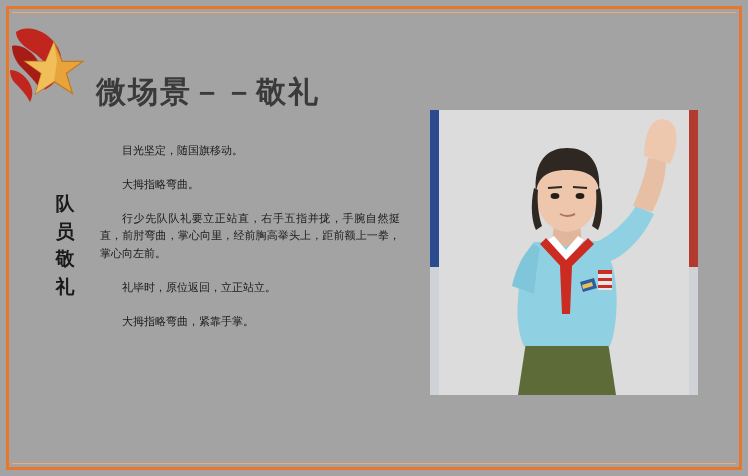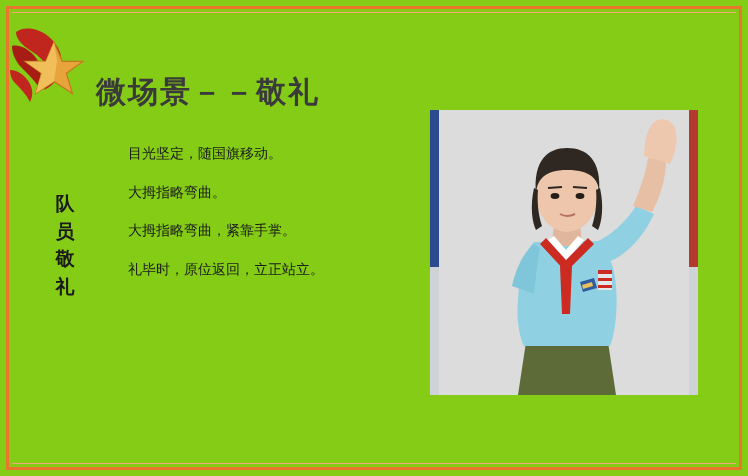--- a/index.html
+++ b/index.html
@@ -10,21 +10,21 @@
     width: 748px;
     height: 476px;
     background: #ffffff;
     font-family: "Liberation Sans", sans-serif;
     overflow: hidden;
   }
   .slide {
     position: relative;
     width: 748px;
     height: 476px;
-    background: #84cc16;
+    background: #a3a3a3;
     box-sizing: border-box;
   }
   
   .frame-top {
     position: absolute;
     left: 6px;
     top: 6px;
     width: 736px;
     height: 3px;
     background: #e8762c;
@@ -114,21 +114,21 @@
     display: block;
   }
 
   
   .body-text {
     position: absolute;
     left: 100px;
     top: 142px;
     width: 300px;
     font-family: "DejaVu Serif", serif;
-    font-size: 14px;
+    font-size: 11px;
     color: #1a1a1a;
     line-height: 1.62;
   }
   .body-text p {
     margin: 0 0 16px 0;
     text-indent: 2em;
     text-align: justify;
   }
   .body-text p:last-child {
     margin-bottom: 0;
@@ -205,22 +205,23 @@
   <div class="side-label">
     <span>队</span>
     <span>员</span>
     <span>敬</span>
     <span>礼</span>
   </div>
 
   <div class="body-text">
     <p>目光坚定，随国旗移动。</p>
     <p>大拇指略弯曲。</p>
+    <p>行少先队队礼要立正站直，右手五指并拢，手腕自然挺直，前肘弯曲，掌心向里，经前胸高举头上，距前额上一拳，掌心向左前。</p>
+    <p>礼毕时，原位返回，立正站立。</p>
     <p>大拇指略弯曲，紧靠手掌。</p>
-    <p>礼毕时，原位返回，立正站立。</p>
   </div>
 
   <div class="photo">
     <div class="photo-bg"></div>
     <svg class="fig" viewBox="0 0 268 285" xmlns="http://www.w3.org/2000/svg">
 
       <rect x="9" y="0" width="250" height="285" fill="#dcdcdc"></rect>
 
       <path d="M96 232 L178 232 L186 285 L88 285 Z" fill="#5d6b38"></path>
 

